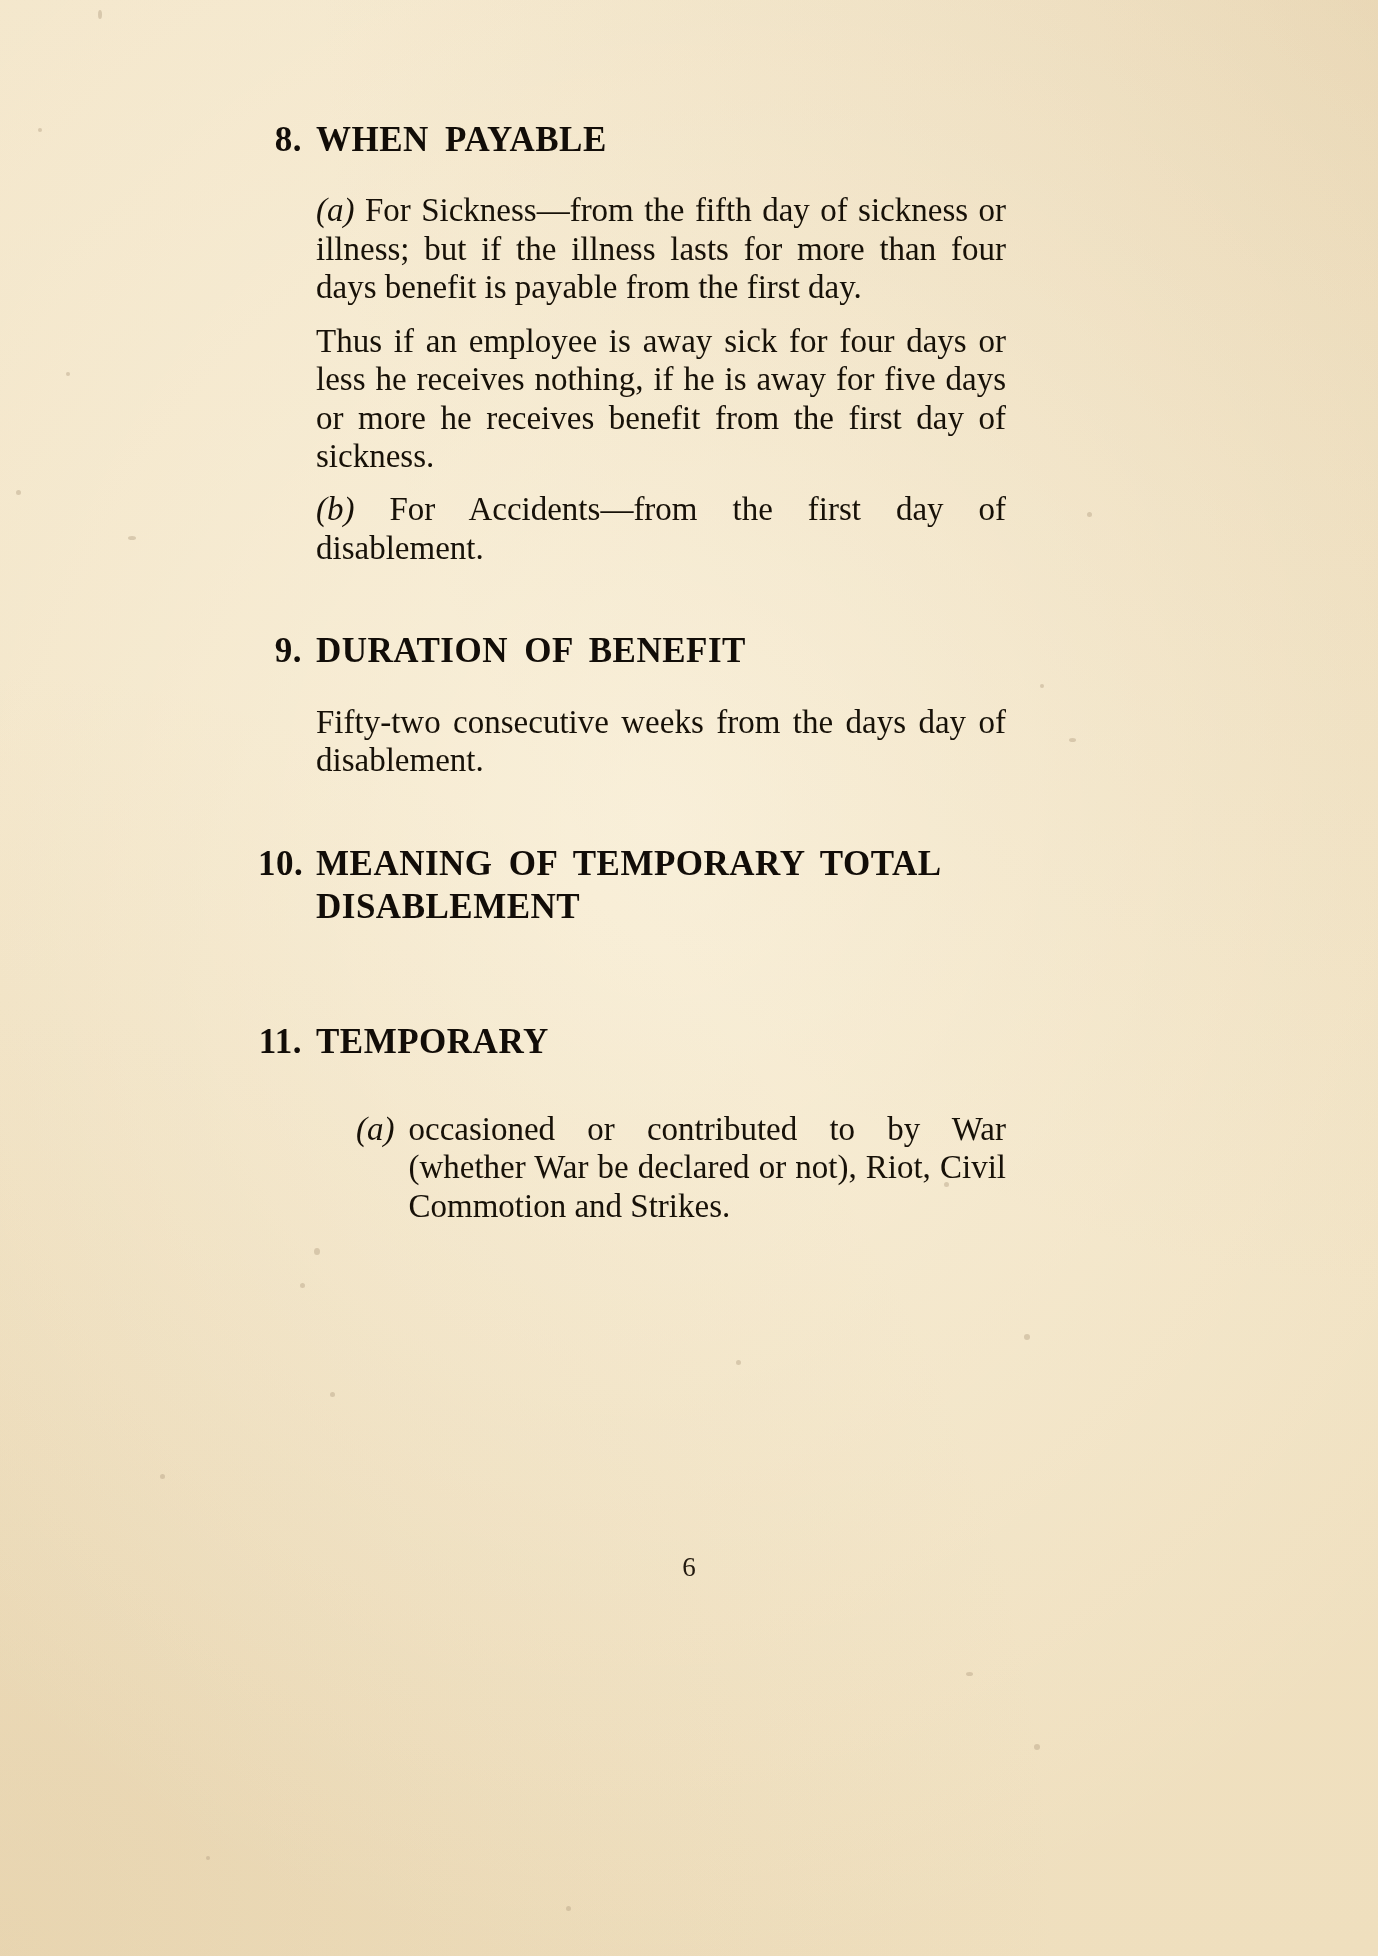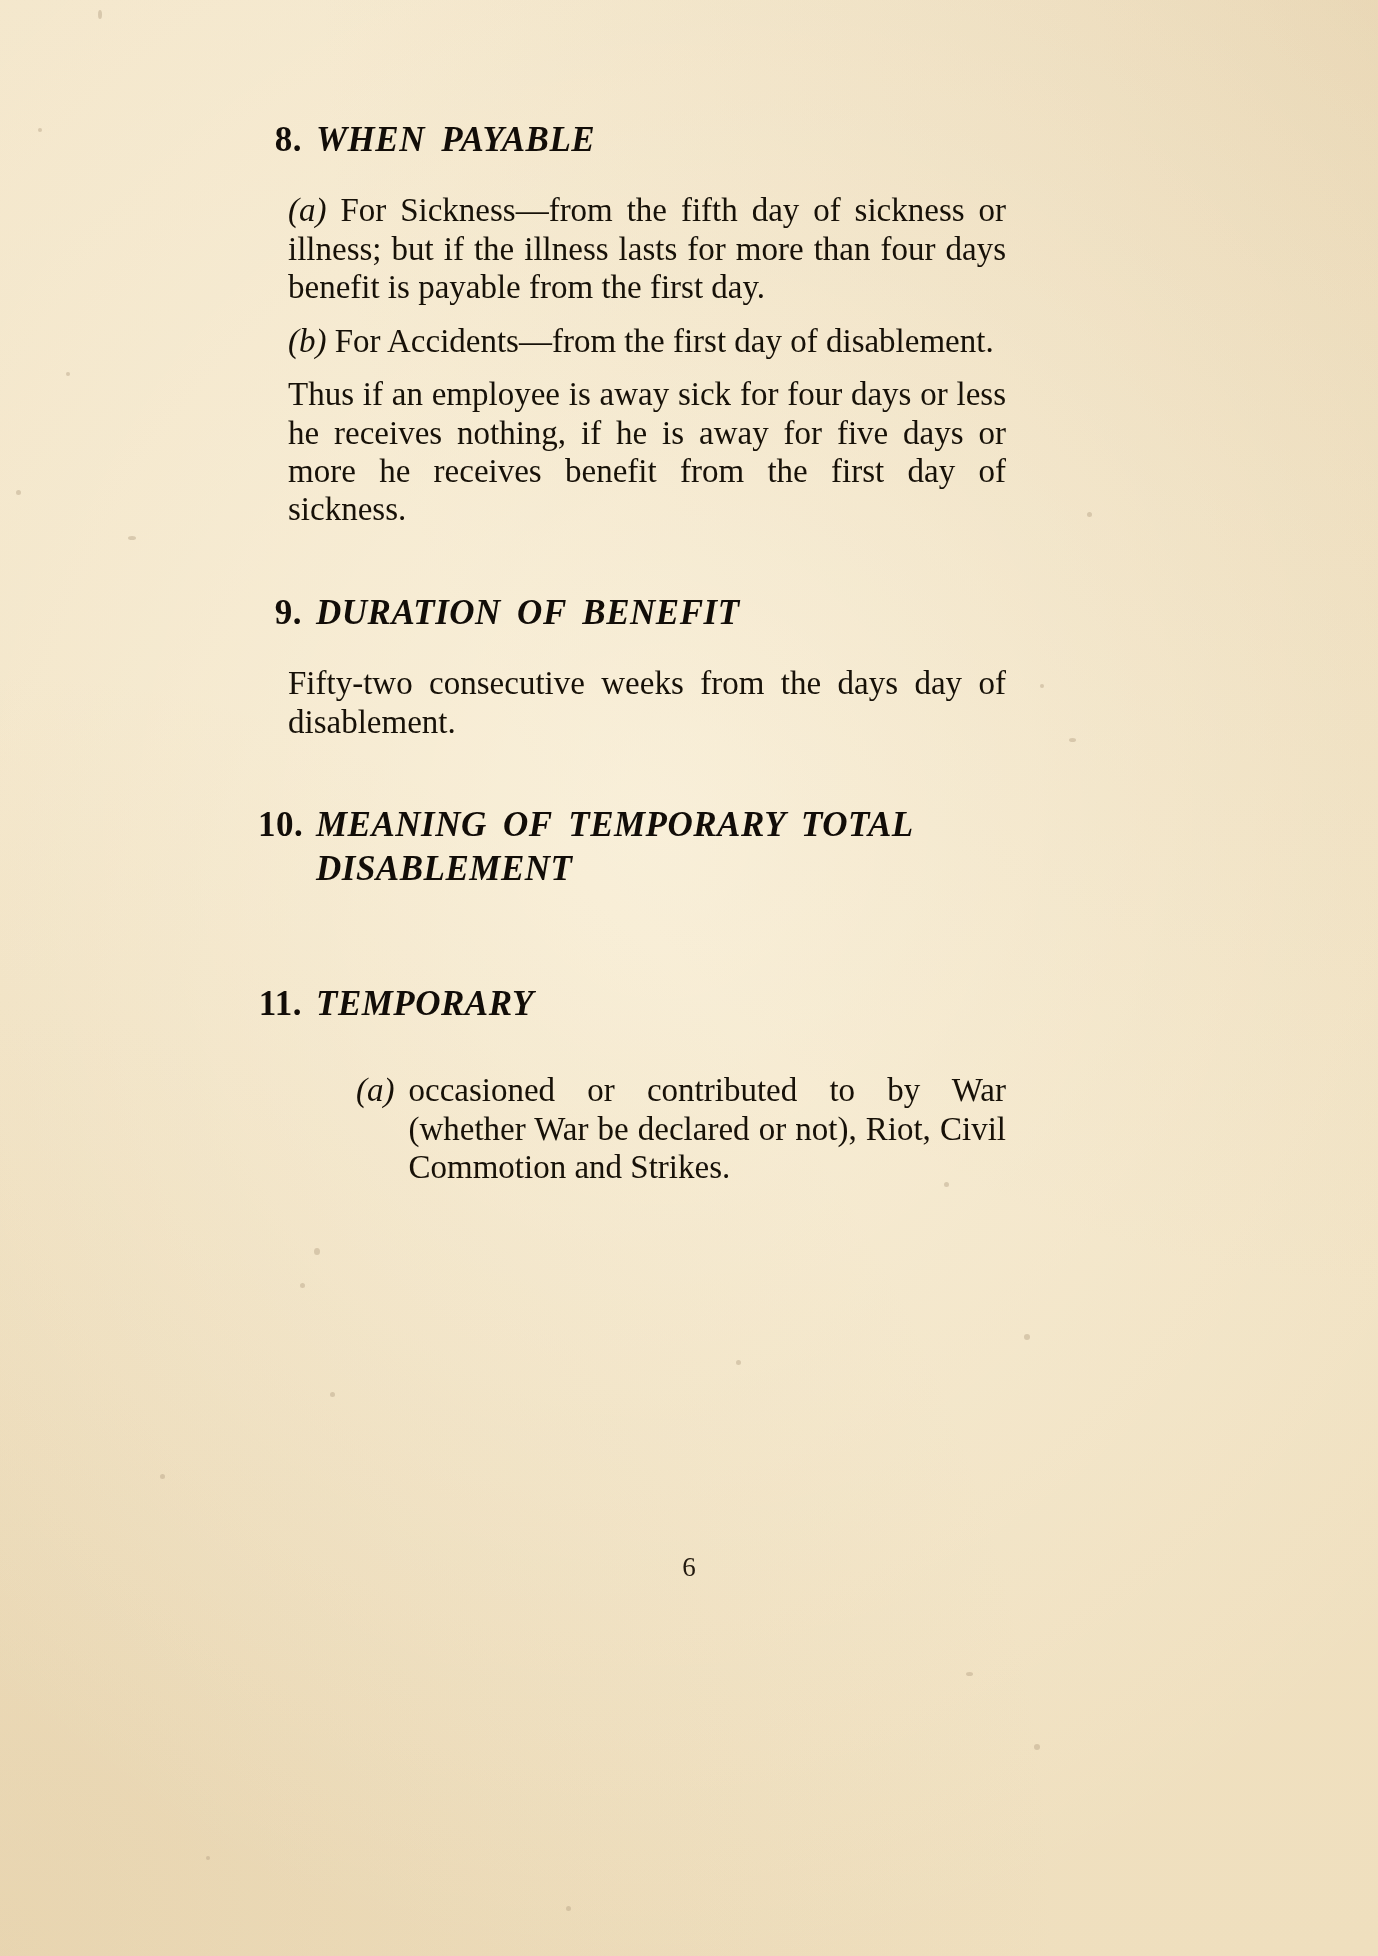--- a/index.html
+++ b/index.html
@@ -66,28 +66,27 @@
   .sec-num {
     width: 58px;
     flex: 0 0 58px;
     text-align: right;
     padding-right: 14px;
     box-sizing: border-box;
   }
   .sec-title {
     flex: 1 1 auto;
     word-spacing: 7px;
-    font-style: italic;
   }
   .sec-title.wrap2 {
     max-width: 680px;
   }
 
   .body-block {
-    margin-left: 30px;
+    margin-left: 58px;
     font-size: 33px;
     line-height: 1.165;
     text-align: justify;
     text-justify: inter-word;
     color: #171108;
   }
 
   p.para {
     margin: 0;
     text-align: justify;
@@ -170,22 +169,22 @@
   <div class="content">
 
     <div class="section">
       <div class="sec-heading">
         <span class="sec-num">8.</span>
         <span class="sec-title">WHEN PAYABLE</span>
       </div>
       <div class="gap-sm"></div>
       <div class="body-block">
         <p class="para"><span class="lead-it">(a)</span><span> For Sickness—from the fifth day of sickness or illness; but if the illness lasts for more than four days benefit is payable from the first day.</span></p>
+        <p class="para"><span>Thus if an employee is away sick for four days or less he receives nothing, if he is away for five days or more he receives benefit from the first day of sickness.</span></p>
         <p class="para"><span class="lead-it">(b)</span><span> For Accidents—from the first day of disablement.</span></p>
-        <p class="para"><span>Thus if an employee is away sick for four days or less he receives nothing, if he is away for five days or more he receives benefit from the first day of sickness.</span></p>
       </div>
     </div>
 
     <div class="gap-lg"></div>
 
     <div class="section">
       <div class="sec-heading">
         <span class="sec-num">9.</span>
         <span class="sec-title">DURATION OF BENEFIT</span>
       </div>

